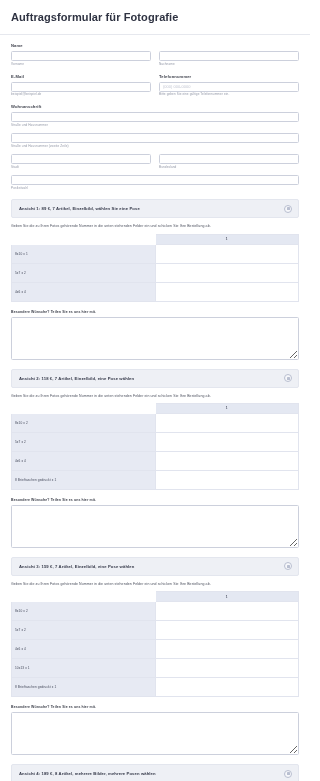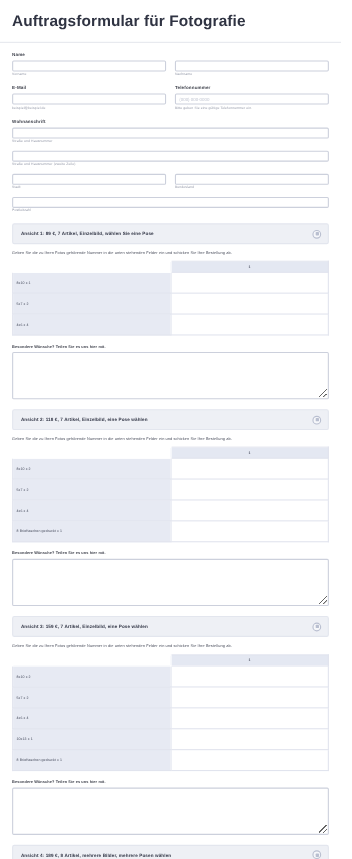--- a/index.html
+++ b/index.html
@@ -13,21 +13,21 @@
   }
   .page { width: 310px; background:#fff; }
 
   
   .app-header {
     padding: 11px 11px 10px 11px;
     border-bottom: 1px solid #e6e8ee;
     background:#fff;
   }
   .app-title {
-    font-size: 14px;
+    font-size: 11px;
     font-weight: 700;
     letter-spacing: .1px;
     color: #2f3342;
     margin: 0;
     line-height: 1.2;
   }
 
   
   .form-body { padding: 8px 11px 6px 11px; }
 

